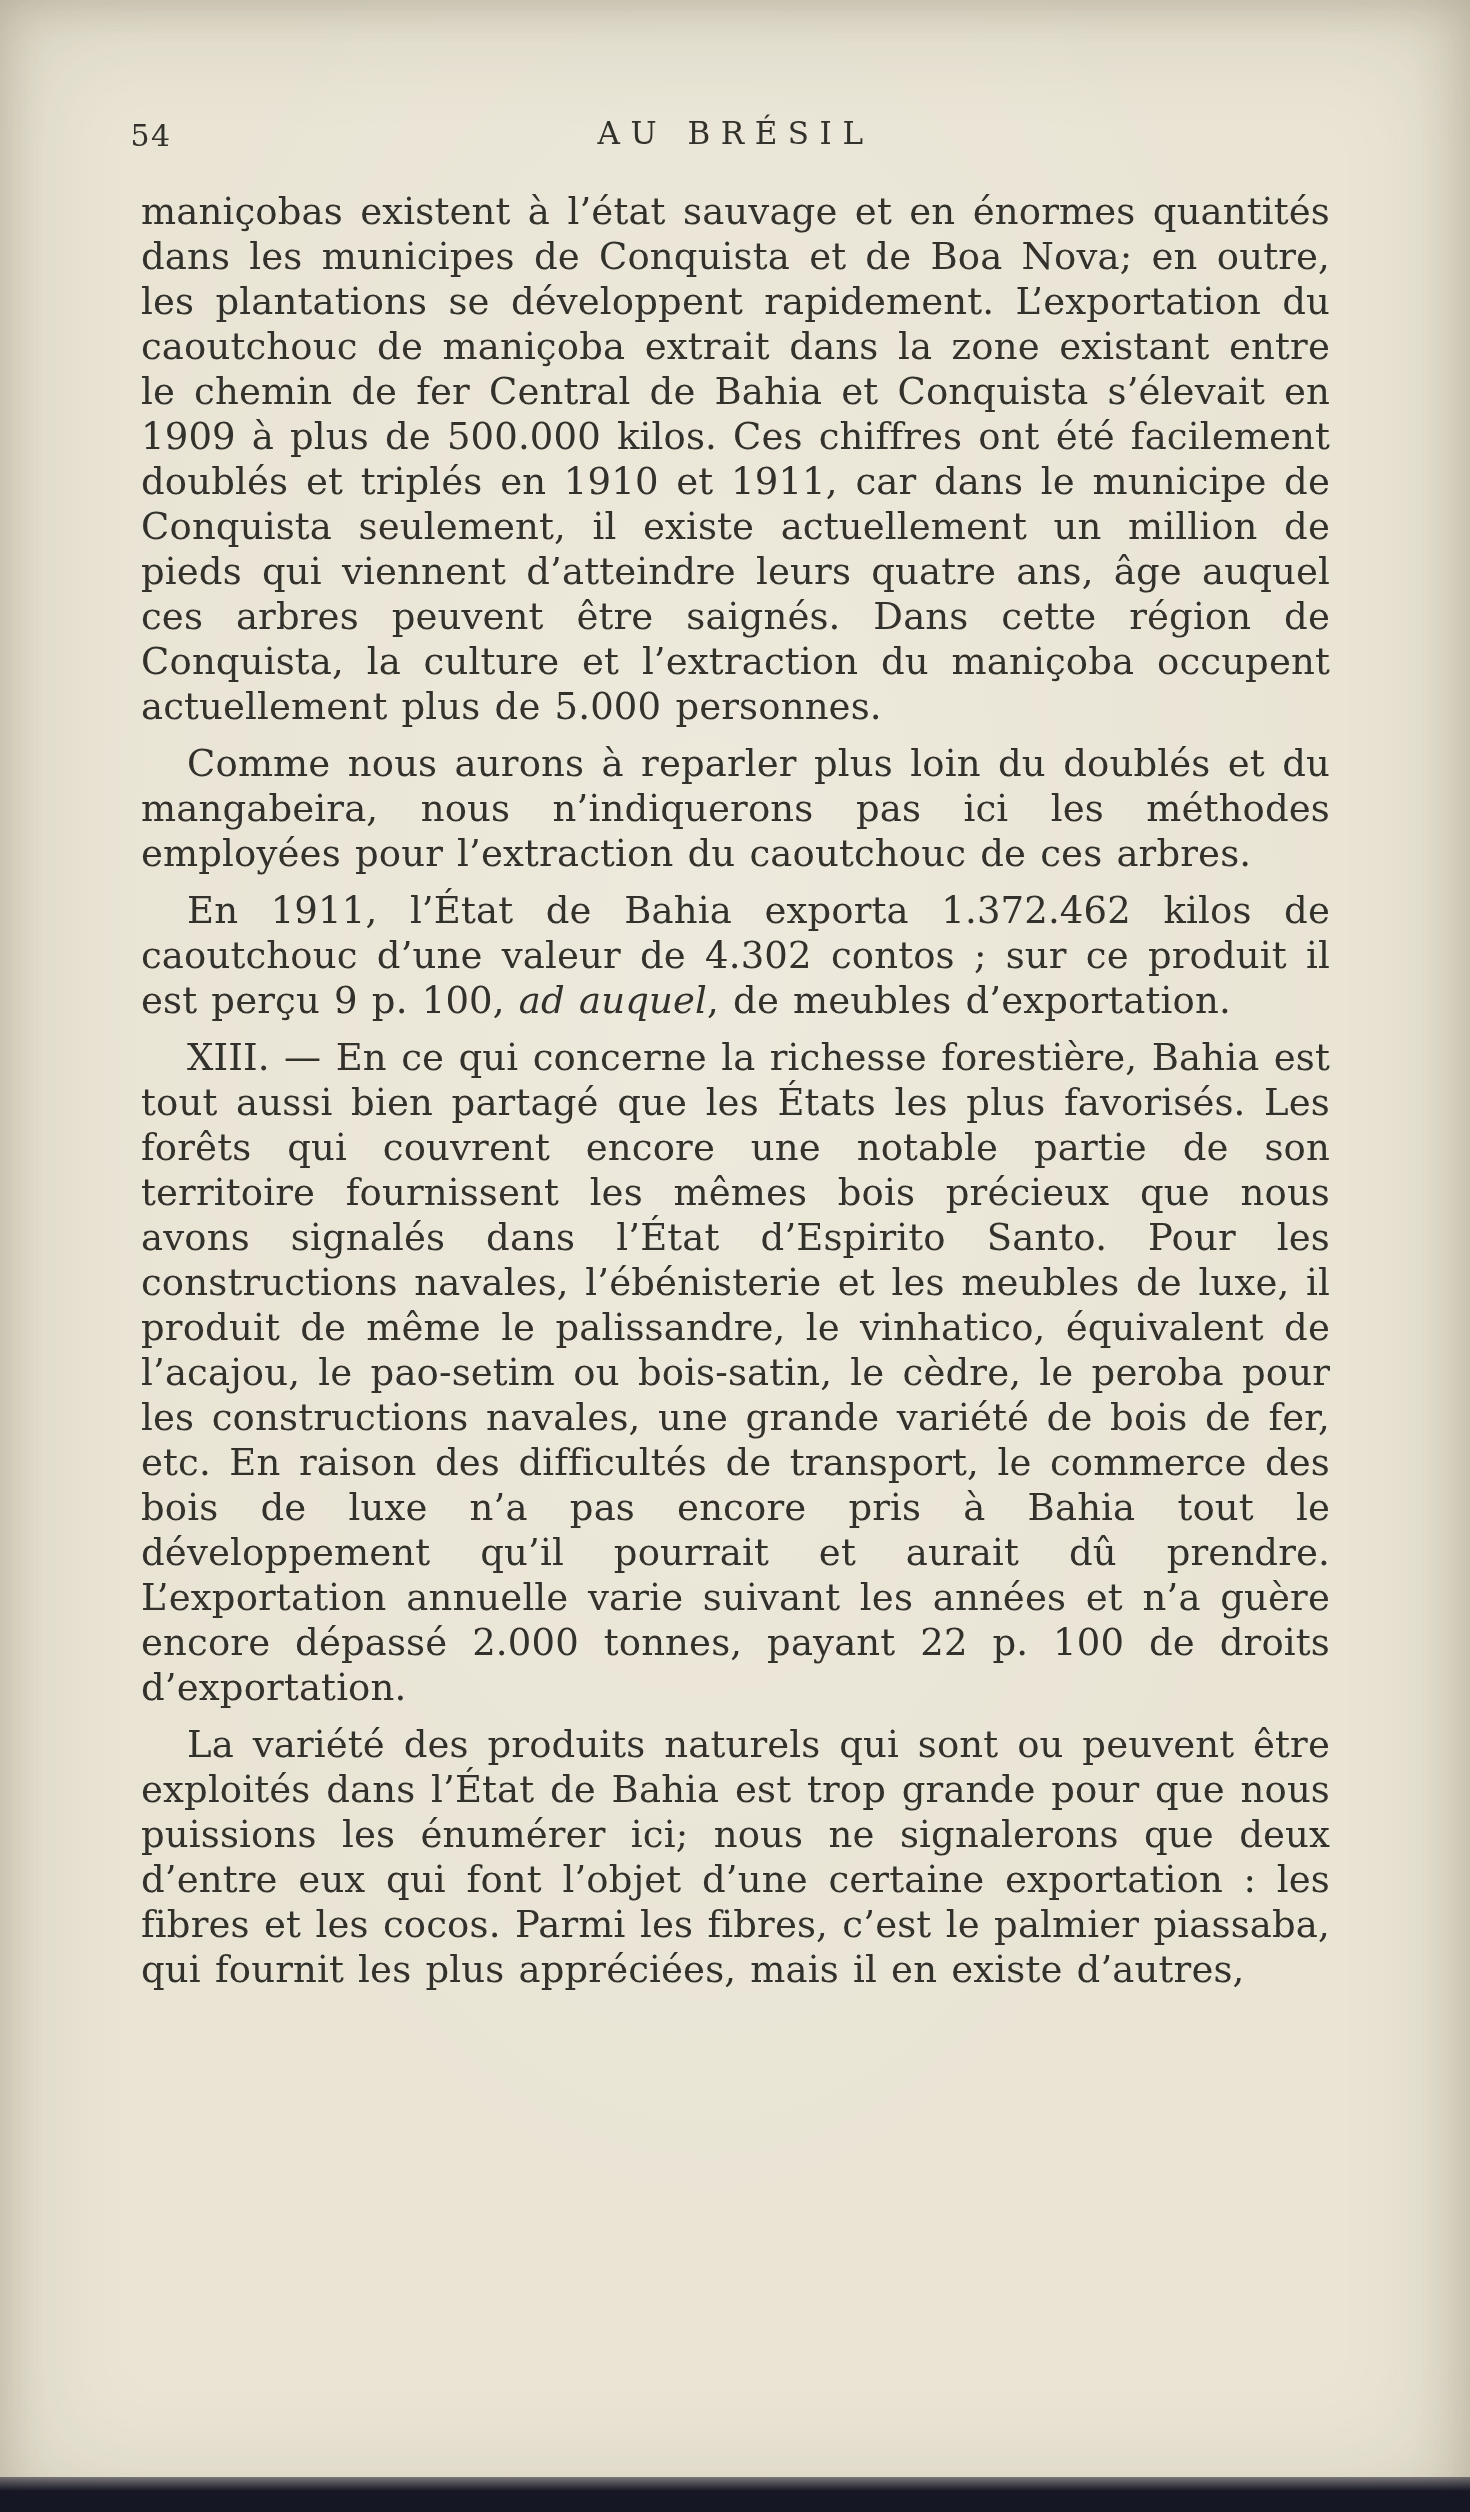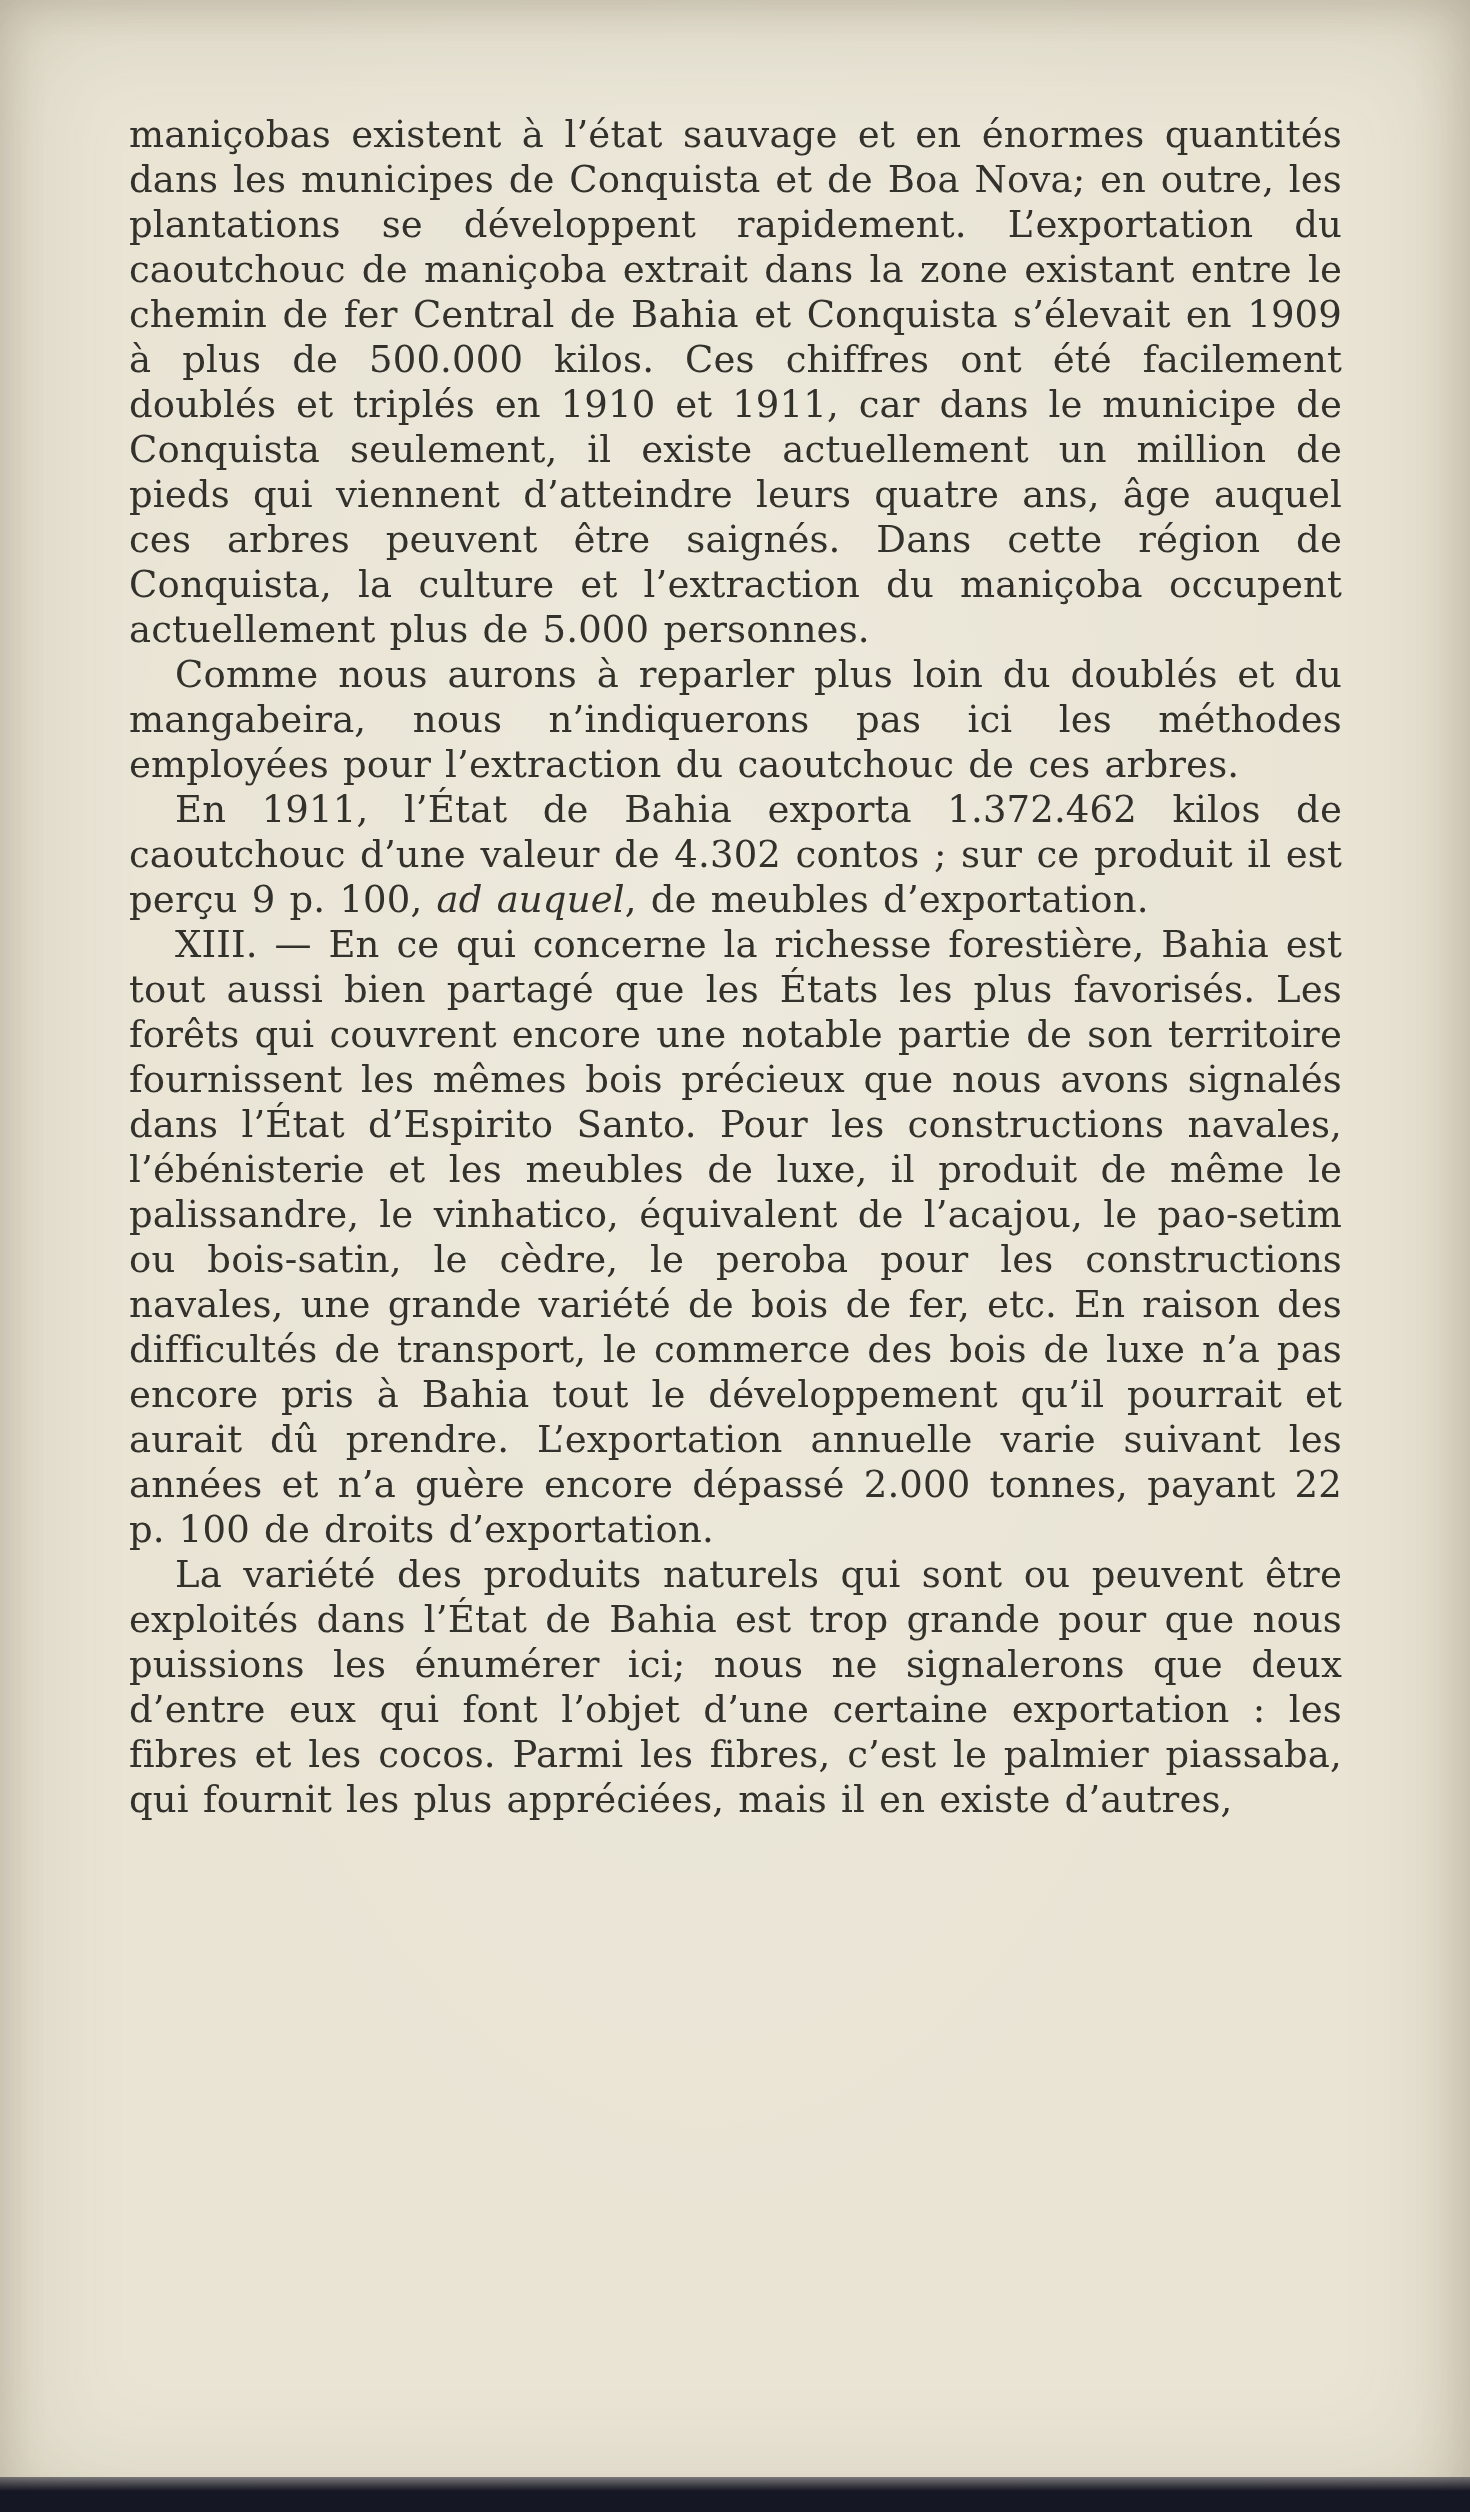--- a/index.html
+++ b/index.html
@@ -50,21 +50,21 @@
     letter-spacing: 0.34em;
   }
   .text-block {
     font-size: 37px;
     line-height: 45px;
     text-align: justify;
     word-spacing: 0.06em;
     letter-spacing: 0.004em;
   }
   .text-block p {
-    margin: 0;
+    margin: 12px;
   }
   .text-block p.indent {
     text-indent: 46px;
   }
   .italic {
     font-style: italic;
   }
   .scan-edge-bottom {
     position: absolute;
     left: 0;
@@ -75,20 +75,24 @@
       rgba(40, 40, 56, 0.55) 0%,
       var(--scan-edge, #161724) 40%,
       var(--scan-edge, #161724) 100%);
   }
 </style>
 </head>
 <body>
 
 <div class="page">
   <div class="content">
+    <header class="page-header">
+      <span class="page-number">54</span>
+      <span class="running-title">AU BRÉSIL</span>
+    </header>
     <main class="text-block">
         <p><span>maniçobas existent à l’état sauvage et en énormes quantités dans les municipes de Conquista et de Boa Nova; en outre, les plantations se développent rapidement. L’exportation du caoutchouc de maniçoba extrait dans la zone existant entre le chemin de fer Central de Bahia et Conquista s’élevait en 1909 à plus de 500.000 kilos. Ces chiffres ont été facilement doublés et triplés en 1910 et 1911, car dans le municipe de Conquista seulement, il existe actuellement un million de pieds qui viennent d’atteindre leurs quatre ans, âge auquel ces arbres peuvent être saignés. Dans cette région de Conquista, la culture et l’extraction du maniçoba occupent actuellement plus de 5.000 personnes.</span></p>
         <p class="indent"><span>Comme nous aurons à reparler plus loin du doublés et du mangabeira, nous n’indiquerons pas ici les méthodes employées pour l’extraction du caoutchouc de ces arbres.</span></p>
         <p class="indent"><span>En 1911, l’État de Bahia exporta 1.372.462 kilos de caoutchouc d’une valeur de 4.302 contos ; sur ce produit il est perçu 9 p. 100, </span><span class="italic">ad auquel</span><span>, de meubles d’exportation.</span></p>
         <p class="indent"><span>XIII. — En ce qui concerne la richesse forestière, Bahia est tout aussi bien partagé que les États les plus favorisés. Les forêts qui couvrent encore une notable partie de son territoire fournissent les mêmes bois précieux que nous avons signalés dans l’État d’Espirito Santo. Pour les constructions navales, l’ébénisterie et les meubles de luxe, il produit de même le palissandre, le vinhatico, équivalent de l’acajou, le pao-setim ou bois-satin, le cèdre, le peroba pour les constructions navales, une grande variété de bois de fer, etc. En raison des difficultés de transport, le commerce des bois de luxe n’a pas encore pris à Bahia tout le développement qu’il pourrait et aurait dû prendre. L’exportation annuelle varie suivant les années et n’a guère encore dépassé 2.000 tonnes, payant 22 p. 100 de droits d’exportation.</span></p>
         <p class="indent"><span>La variété des produits naturels qui sont ou peuvent être exploités dans l’État de Bahia est trop grande pour que nous puissions les énumérer ici; nous ne signalerons que deux d’entre eux qui font l’objet d’une certaine exportation : les fibres et les cocos. Parmi les fibres, c’est le palmier piassaba, qui fournit les plus appréciées, mais il en existe d’autres,</span></p>
       </main>
   </div>
   <div class="scan-edge-bottom"></div>
 </div>

